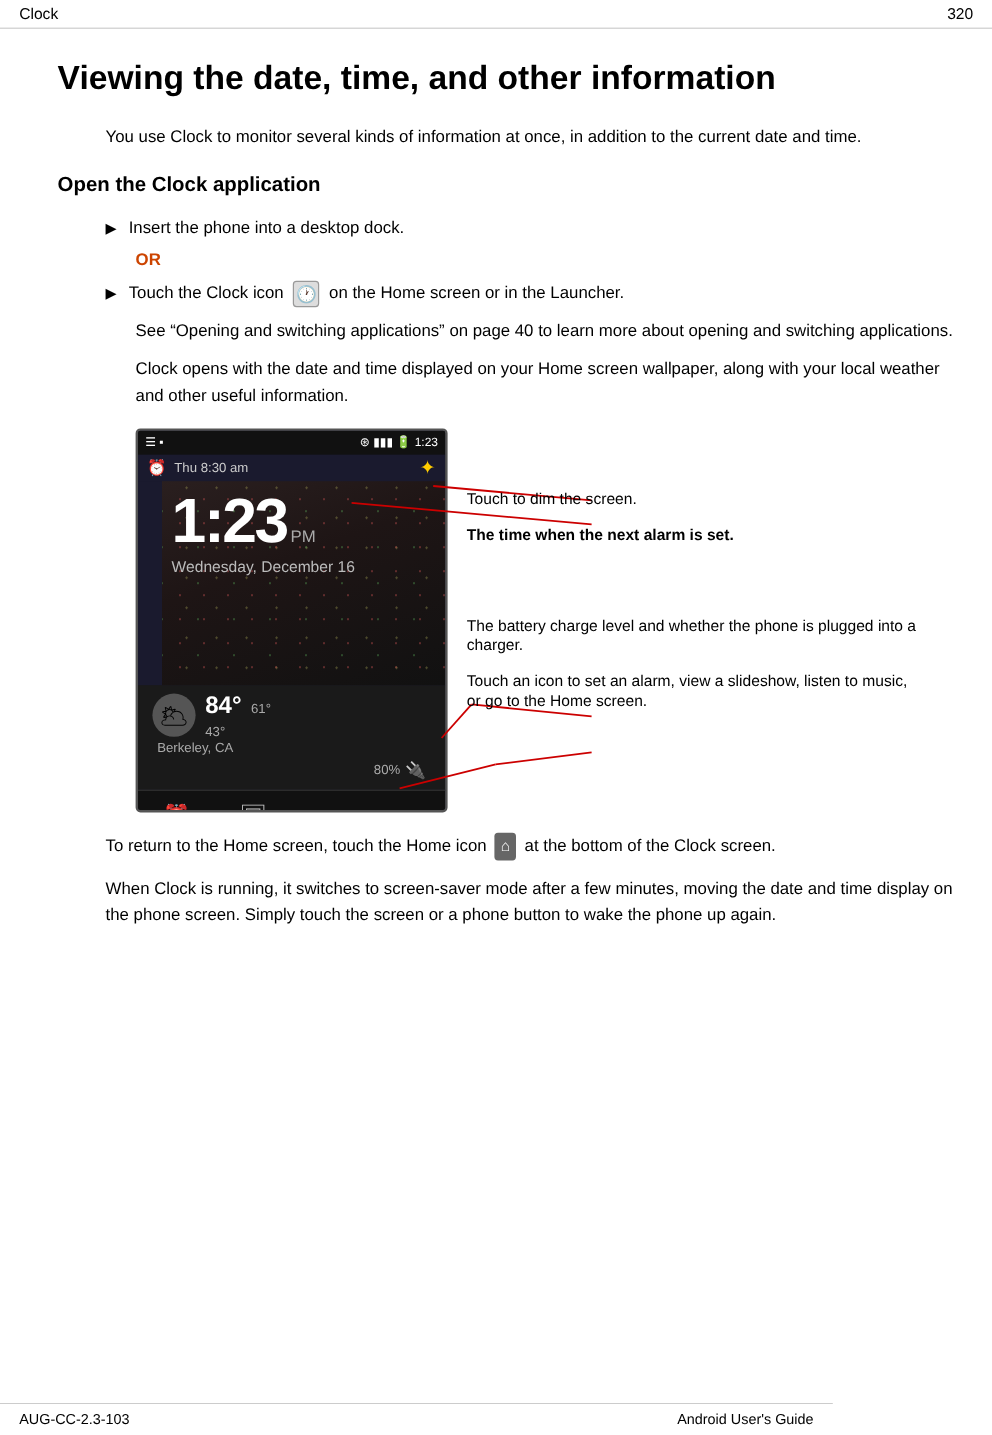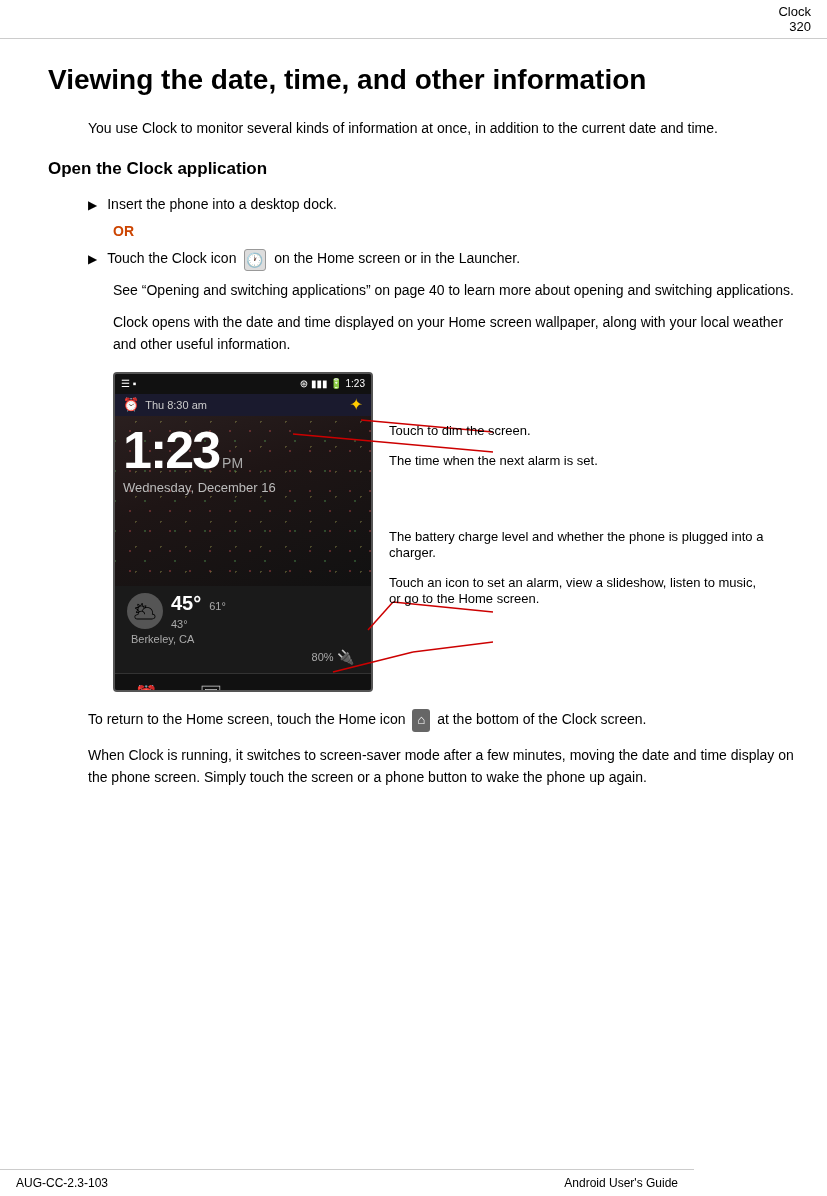--- a/index.html
+++ b/index.html
@@ -10,25 +10,24 @@
       background: #fff;
       width: 827px;
       min-height: 1196px;
       position: relative;
     }
 
     
     .header-bar {
       display: flex;
       justify-content: space-between;
-      align-items: flex-end;
+      align-items: flex-start;
       padding: 4px 16px;
       border-bottom: 1px solid #ccc;
       font-size: 13px;
-      flex-direction: column;
     }
 
     
     .main-content {
       padding: 24px 20px 24px 48px;
     }
 
     .page-title {
       font-size: 28px;
       font-weight: bold;
@@ -257,20 +256,21 @@
       font-size: 12px;
       background: #fff;
     }
 
     
     .phone-bg-main {
       background: linear-gradient(160deg, #2a1f1f 0%, #1e1515 40%, #111 100%);
       height: 170px;
       position: relative;
       padding: 8px;
+      margin-left: 20px;
     }
 
     .sparkle-dots {
       position: absolute;
       width: 100%;
       height: 100%;
       top: 0;
       left: 0;
       background-image: radial-gradient(circle, rgba(200,80,80,0.4) 1px, transparent 1px),
                         radial-gradient(circle, rgba(100,200,100,0.3) 1px, transparent 1px),
@@ -339,21 +339,21 @@
               <span class="phone-time-pm">PM</span>
             </div>
             <div class="phone-date-line">Wednesday, December 16</div>
           </div>
         </div>
 
         <div style="background:#1a1a1a; padding:6px 8px;">
           <div class="phone-weather-row" style="margin-top:0;">
             <div class="weather-icon">🌥</div>
             <div>
-              <span class="weather-temp">45°</span>
+              <span class="weather-temp">84°</span>
               <span class="weather-sub">
                 <span>61°</span>
                 <br>
                 <span>43°</span>
               </span>
             </div>
           </div>
           <div class="phone-city">Berkeley, CA</div>
           <div class="phone-battery-row">
             <span>80%</span>
@@ -380,21 +380,21 @@
 
         <line x1="220" y1="300" x2="300" y2="280" stroke="#cc0000" stroke-width="1.5"></line>
         <line x1="300" y1="280" x2="380" y2="270" stroke="#cc0000" stroke-width="1.5"></line>
       </svg>
     </div>
 
     <div class="annotations-area">
       <div style="margin-bottom:14px; margin-top:10px;">
         <span style="font-size:13px;">Touch to dim the screen.</span>
       </div>
-      <div style="margin-bottom:60px;">
+      <div style="margin-bottom:60px;font-weight:bold;">
         <span style="font-size:13px;">The time when the next alarm is set.</span>
       </div>
       <div style="margin-bottom:14px;">
         <span style="font-size:13px;">The battery charge level and whether the phone is plugged into a charger.</span>
       </div>
       <div>
         <span style="font-size:13px;">Touch an icon to set an alarm, view a slideshow, listen to music, or go to the Home screen.</span>
       </div>
     </div>
   </div>

